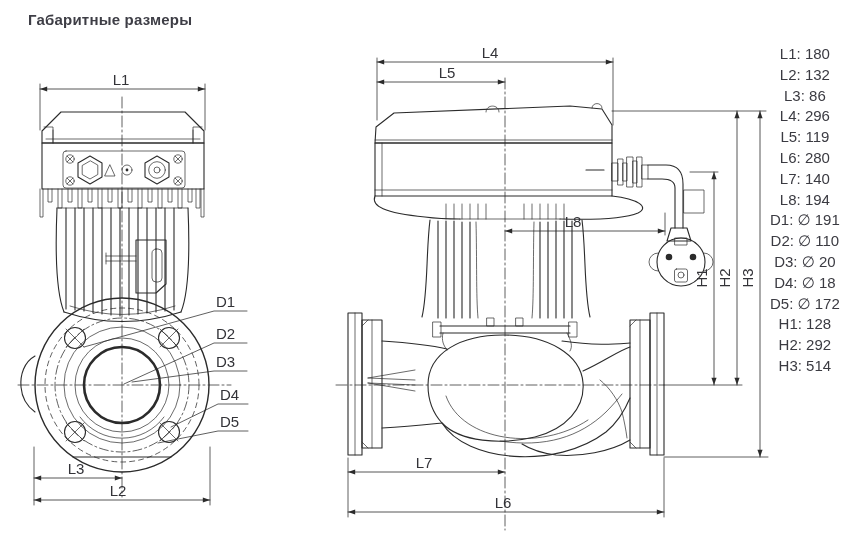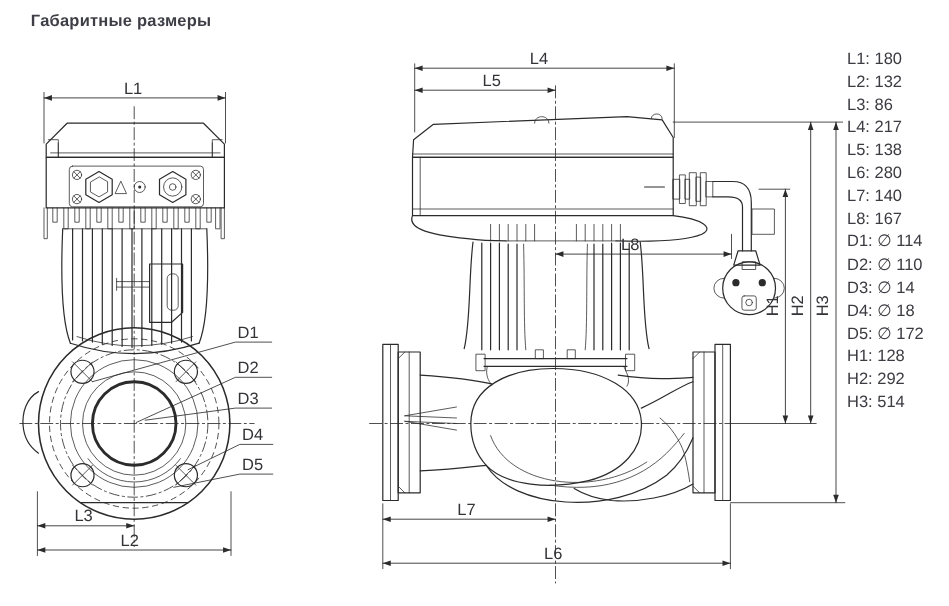--- a/index.html
+++ b/index.html
@@ -2,21 +2,21 @@
 <html><head>
 <meta charset="utf-8">
 <style>
   html,body{margin:0;padding:0;background:#fff;}
   .page{position:relative;width:863px;height:551px;background:#ffffff;overflow:hidden;
         font-family:"Liberation Sans","DejaVu Sans",sans-serif;}
   .title{position:absolute;left:28px;top:11px;font-size:15px;font-weight:700;
          color:#3e3e46;letter-spacing:.2px;}
   .drawing-svg{position:absolute;left:0;top:0;}
   .dim-list{position:absolute;left:770px;top:44px;font-size:15px;line-height:20.8px;
-            color:#3b3b42;white-space:nowrap;}
+            color:#3b3b42;white-space:nowrap;text-align:center;}
   
   .ln{fill:none;stroke:#2b2b2b;stroke-width:1.1;stroke-linejoin:round;stroke-linecap:round;}
   .bold{stroke-width:1.4;}
   .thin{stroke-width:.7;}
   .thick{stroke-width:2.6;}
   .cl{stroke-width:.75;stroke-dasharray:11 3 2 3;}
   .dash{stroke-width:.75;stroke-dasharray:5 4;}
   .boltcl{stroke-width:.75;stroke-dasharray:9 3 2 3;}
   .ext{stroke-width:.75;}
   .dimln{stroke-width:.8;}
@@ -285,28 +285,28 @@
         <line class="ln dimln" x1="760" y1="111" x2="760" y2="457" marker-start="url(#ar)" marker-end="url(#ar)"></line>
         <text class="svgtxt" transform="rotate(-90 753 278)" x="753" y="278" text-anchor="middle">H3</text>
       </g>
     </g>
   </svg>
 
   <div class="dim-list">
     <div class="dim-row">L1: 180</div>
     <div class="dim-row">L2: 132</div>
     <div class="dim-row">L3: 86</div>
-    <div class="dim-row">L4: 217</div>
-    <div class="dim-row">L5: 138</div>
+    <div class="dim-row">L4: 296</div>
+    <div class="dim-row">L5: 119</div>
     <div class="dim-row">L6: 280</div>
     <div class="dim-row">L7: 140</div>
-    <div class="dim-row">L8: 167</div>
-    <div class="dim-row">D1: ∅ 114</div>
+    <div class="dim-row">L8: 194</div>
+    <div class="dim-row">D1: ∅ 191</div>
     <div class="dim-row">D2: ∅ 110</div>
-    <div class="dim-row">D3: ∅ 14</div>
+    <div class="dim-row">D3: ∅ 20</div>
     <div class="dim-row">D4: ∅ 18</div>
     <div class="dim-row">D5: ∅ 172</div>
     <div class="dim-row">H1: 128</div>
     <div class="dim-row">H2: 292</div>
     <div class="dim-row">H3: 514</div>
   </div>
 
 </div>
 
 </body></html>

